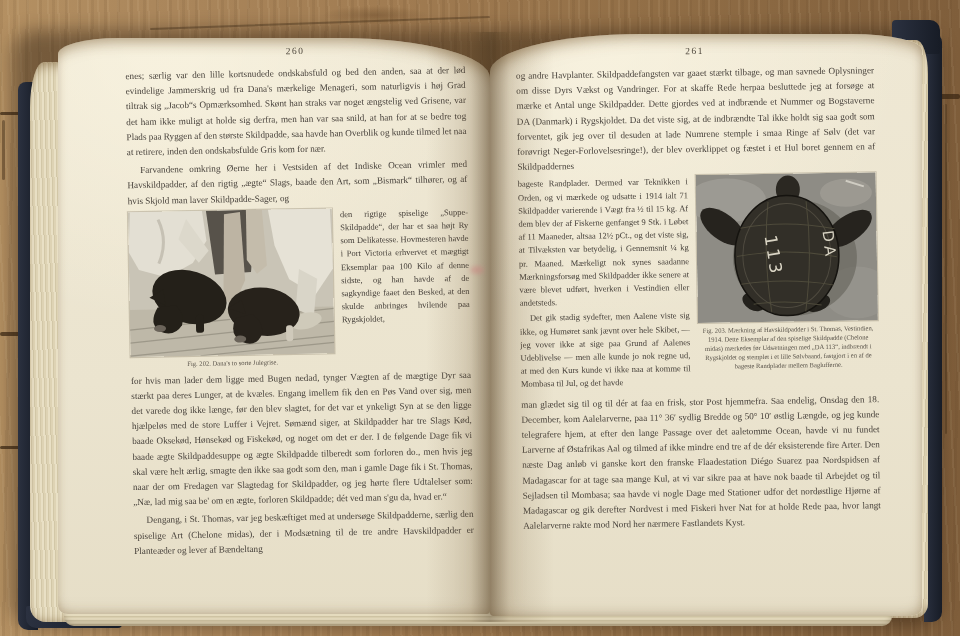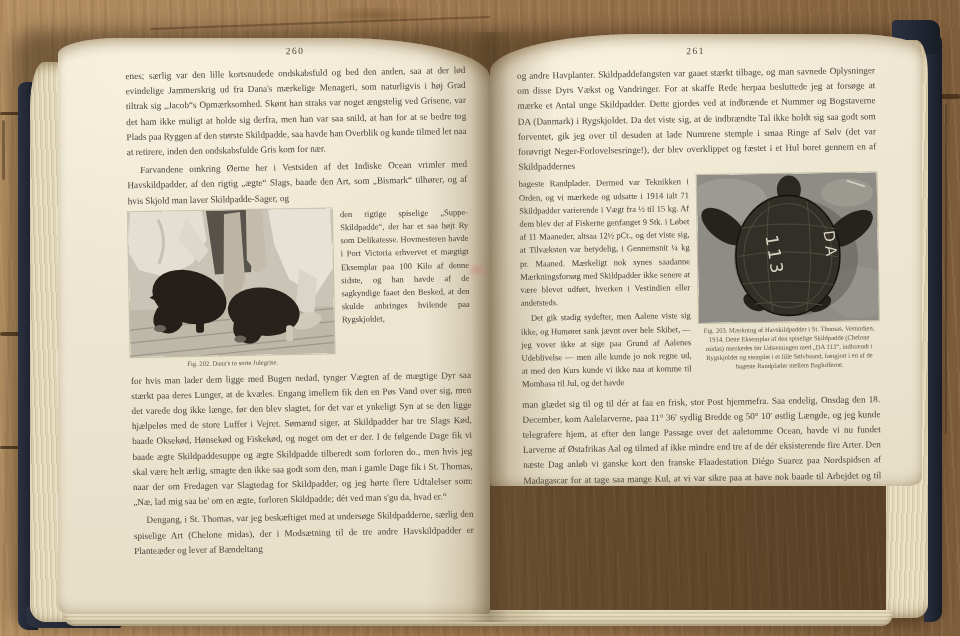--- a/index.html
+++ b/index.html
@@ -44,21 +44,21 @@
     border-radius:0 0 10px 10px;box-shadow:inset 0 -5px 6px -3px rgba(90,65,35,.5);}
 
   .page{position:absolute;overflow:hidden;
     background:
       radial-gradient(130% 90% at 25% 0%, rgba(255,250,232,0.55), rgba(0,0,0,0) 55%),
       linear-gradient(180deg,#efe8d4 0%,#ebe4cf 60%,#e6dec7 100%);}
   .page-left{left:40px;top:18px;width:432px;height:576px;
     border-top-left-radius:60px 16px;border-top-right-radius:150px 40px;
     border-bottom-left-radius:10px 8px;border-bottom-right-radius:3px;
     box-shadow:inset -18px 0 26px -14px rgba(118,88,48,.5), inset 0 12px 14px -9px rgba(130,100,60,.55), inset 6px -8px 12px -9px rgba(118,88,48,.4);}
-  .page-right{left:472px;top:14px;width:432px;height:452px;
+  .page-right{left:472px;top:14px;width:432px;height:582px;
     border-top-left-radius:150px 38px;border-top-right-radius:70px 16px;
     border-bottom-right-radius:12px 9px;border-bottom-left-radius:3px;
     box-shadow:inset 18px 0 28px -14px rgba(118,88,48,.55), inset 0 12px 14px -9px rgba(130,100,60,.5), inset -8px -8px 12px -9px rgba(118,88,48,.4);}
   .gutter{position:absolute;left:408px;top:12px;width:128px;height:590px;pointer-events:none;
     background:linear-gradient(90deg, rgba(0,0,0,0) 0%, rgba(110,85,50,0.18) 35%, rgba(74,56,32,0.38) 50%, rgba(110,85,50,0.18) 65%, rgba(0,0,0,0) 100%);}
   .smudge{position:absolute;left:452px;top:246px;width:14px;height:8px;border-radius:50%;
     background:rgba(205,120,120,0.4);filter:blur(2px);}
 
   .content{position:absolute;color:#46403a;}
   .content-left{left:72px;right:20px;top:8px;bottom:10px;transform:rotate(-1.05deg);}

